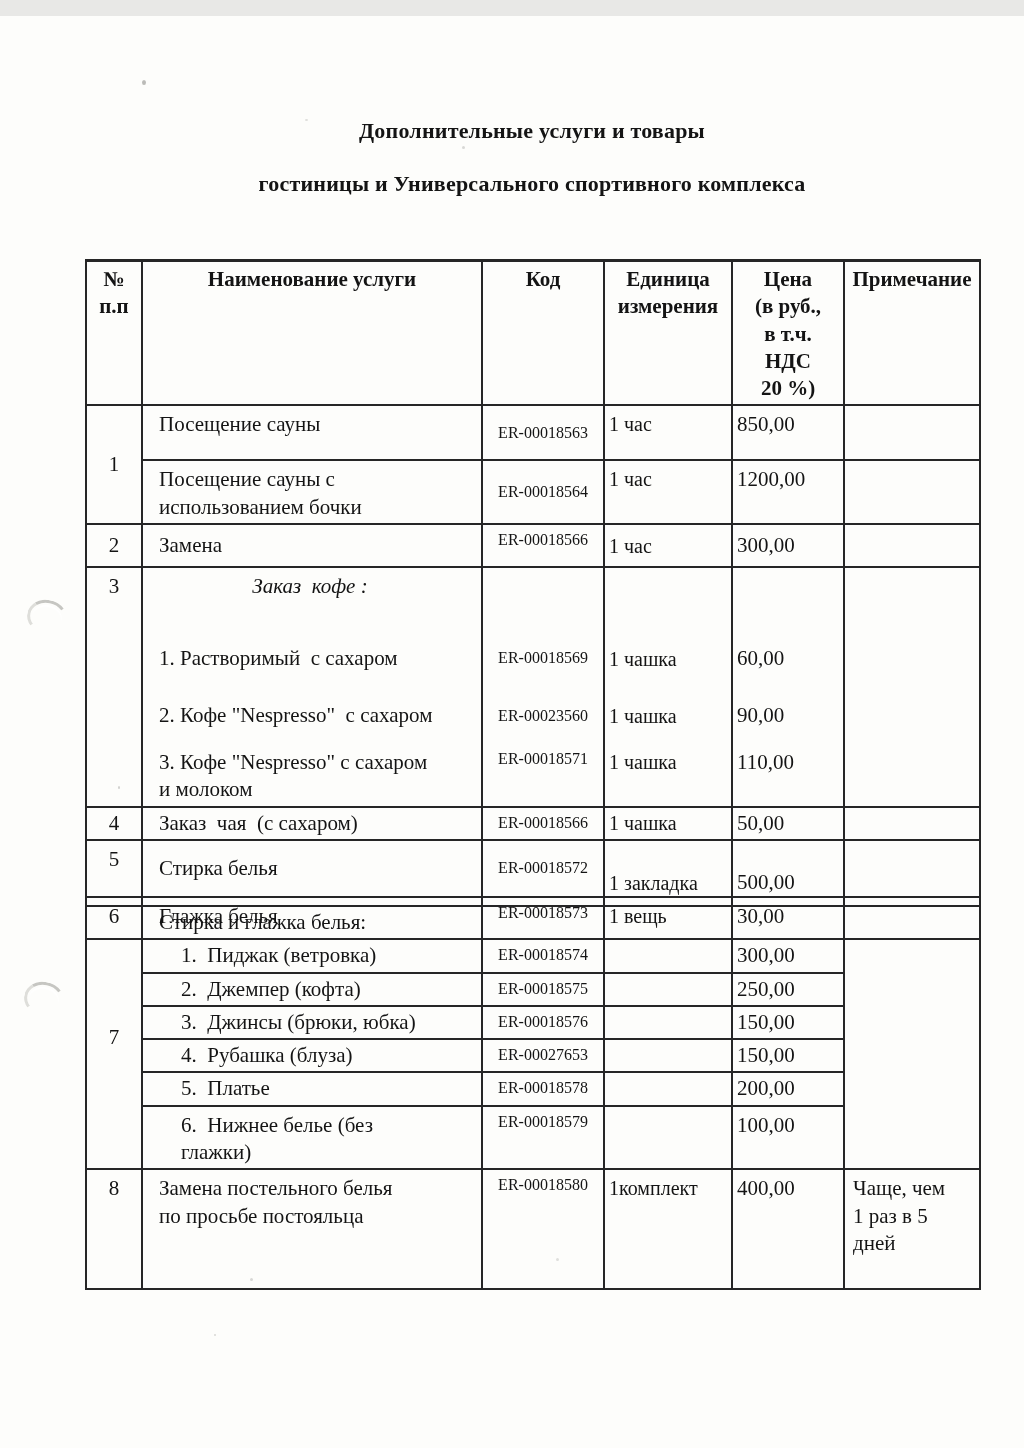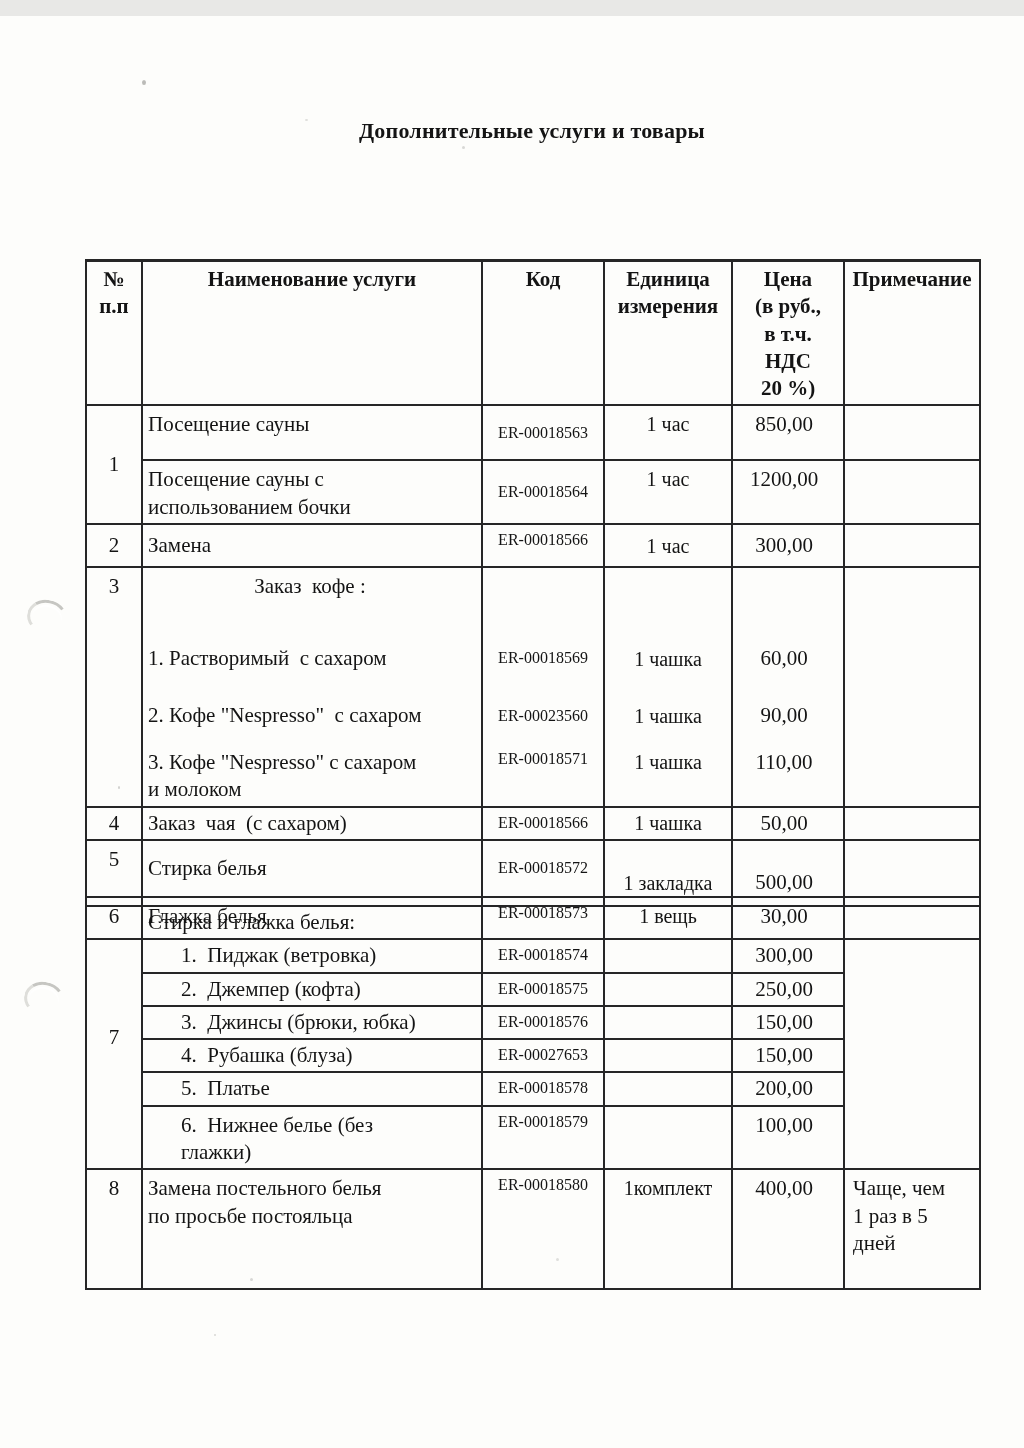--- a/index.html
+++ b/index.html
@@ -36,31 +36,31 @@
     vertical-align:middle;
     padding:2px 4px;
     white-space:pre-wrap;
     line-height:1.3;
     overflow:hidden;
   }
   .tableA { border-top:3px solid #262626; }
   .hdr { font-weight:bold; vertical-align:top; text-align:center; padding-top:4px; }
   .hdr-name { text-align:center; }
   .num  { text-align:center; }
-  .name { text-align:left; padding-left:5px; }
+  .name { text-align:left; padding-left:16px; }
   .code { text-align:center; font-size:16px; }
-  .unit { text-align:center; font-size:20px; }
-  .price{ text-align:center; padding-right:12px; }
+  .unit { font-size:20px; }
+  .price{ text-align:left; padding-right:12px; }
   .note { text-align:left; padding-left:8px; }
   .va-t { vertical-align:top; padding-top:5px; }
   .va-b { vertical-align:bottom; padding-bottom:0; }
   .center { text-align:center; padding-left:0; }
   .indent { padding-left:38px; }
   
-  .no-b  { border-bottom-style:hidden; }
+  .no-b  { border-bottom-style:hidden;font-style:italic; }
   .no-t  { border-top-style:hidden; }
   .no-tb { border-top-style:hidden; border-bottom-style:hidden; }
   
   .hole {
     position:absolute; width:40px; height:34px; border-radius:50%;
     border:3px solid transparent;
     border-top-color:#c6c6c2;
     border-left-color:#dedeib;
     border-left-color:#dedeDA;
     transform:rotate(12deg);
@@ -73,20 +73,21 @@
   .hole2 { left:24px; top:966px; }
   .speck { position:absolute; background:#6a6a66; border-radius:50%; opacity:.45; }
 </style>
 </head>
 <body>
 
 <div class="page">
 
   <div class="titles">
     <div class="title-line">Дополнительные услуги и товары</div>
+    <div class="title-line">гостиницы и Универсального спортивного комплекса</div>
   </div>
 
   <table class="tableA">
     <colgroup>
       <col style="width:56px">
         <col style="width:340px">
         <col style="width:122px">
       <col style="width:128px">
         <col style="width:112px">
         <col style="width:136px">

